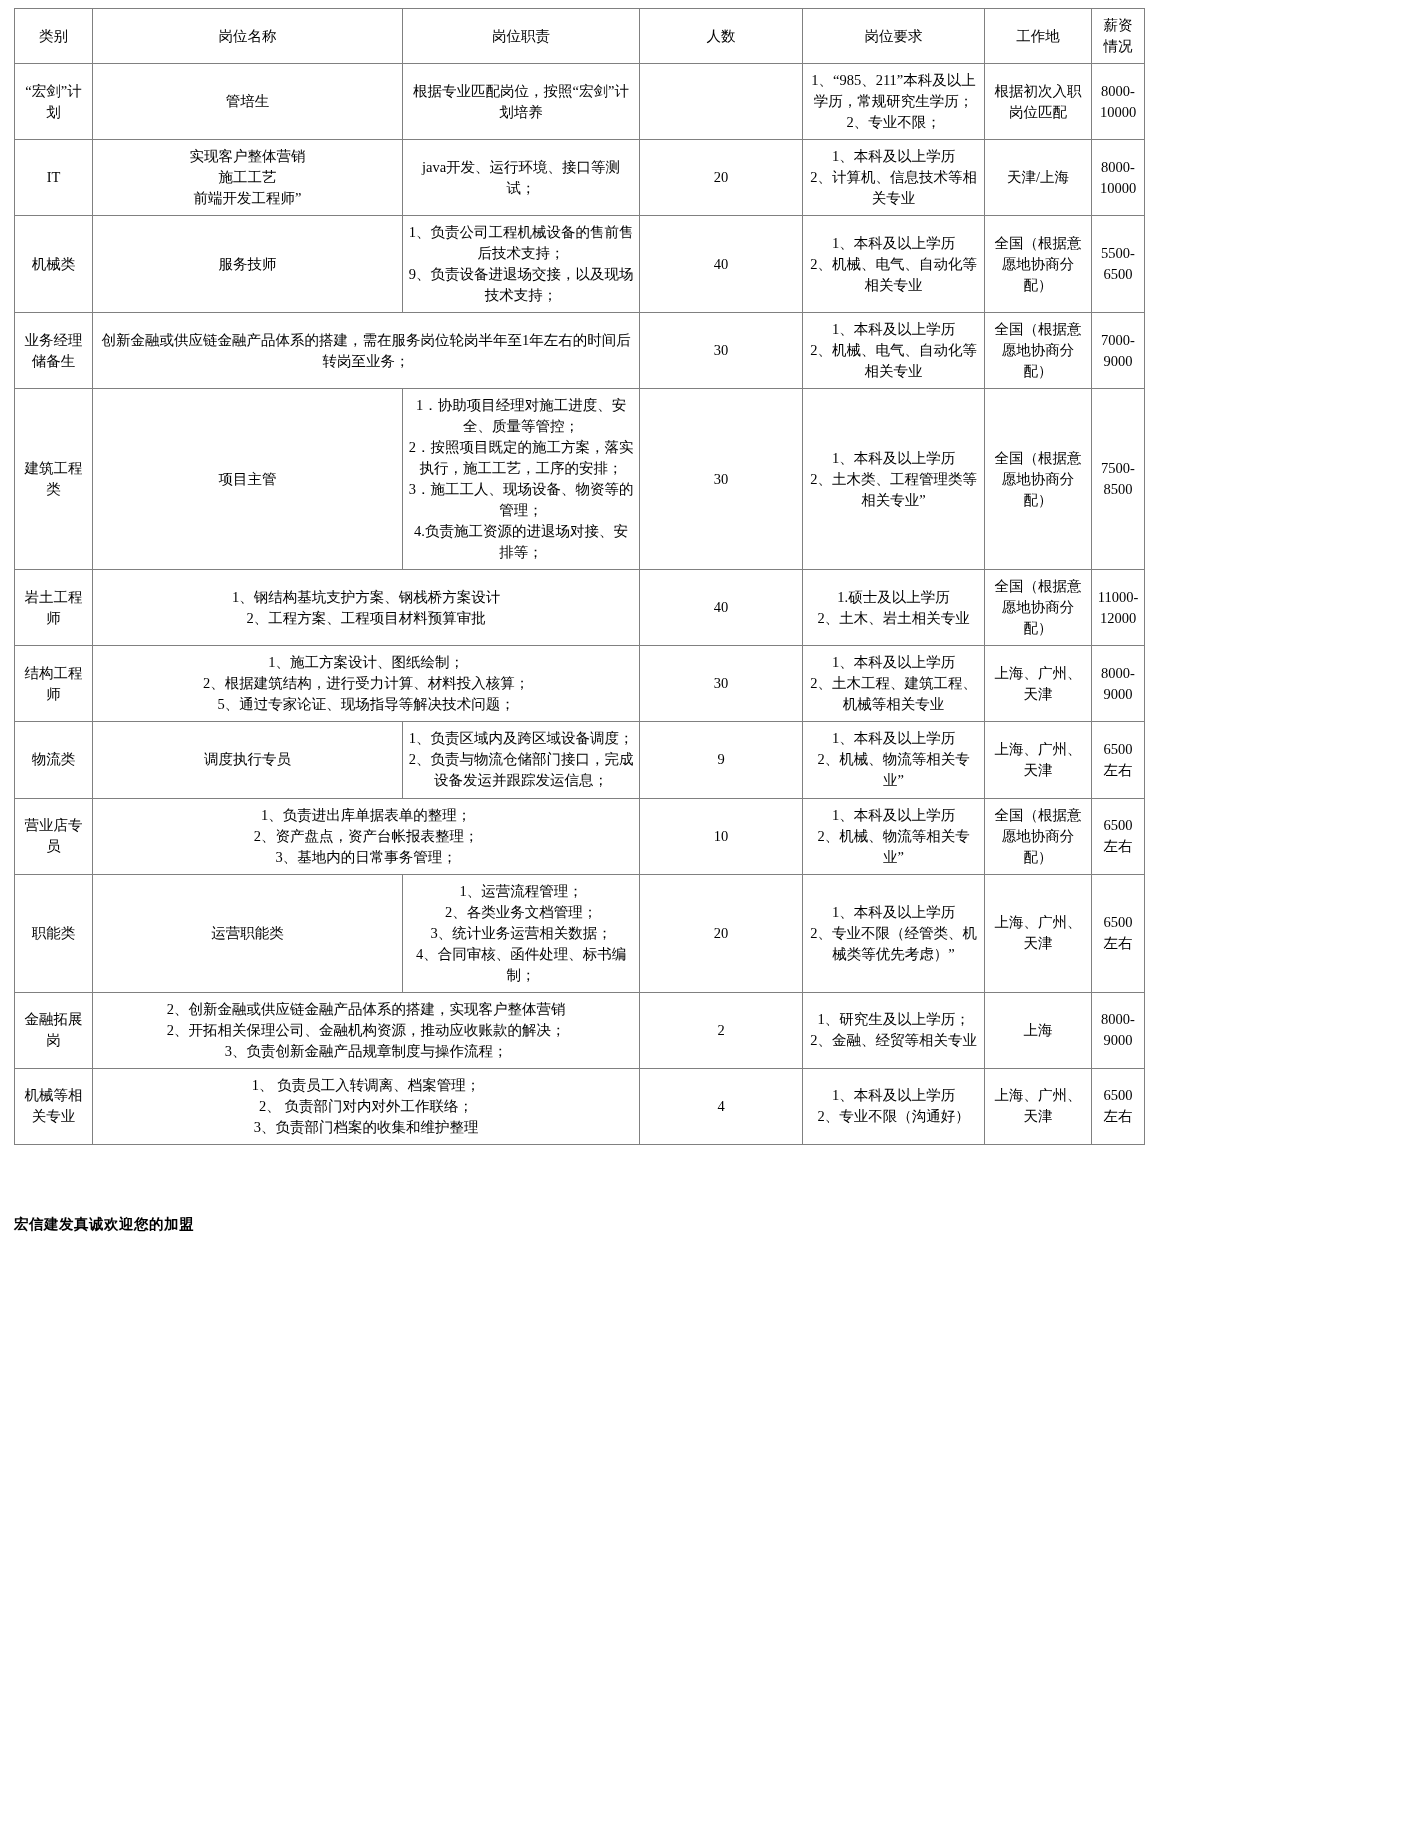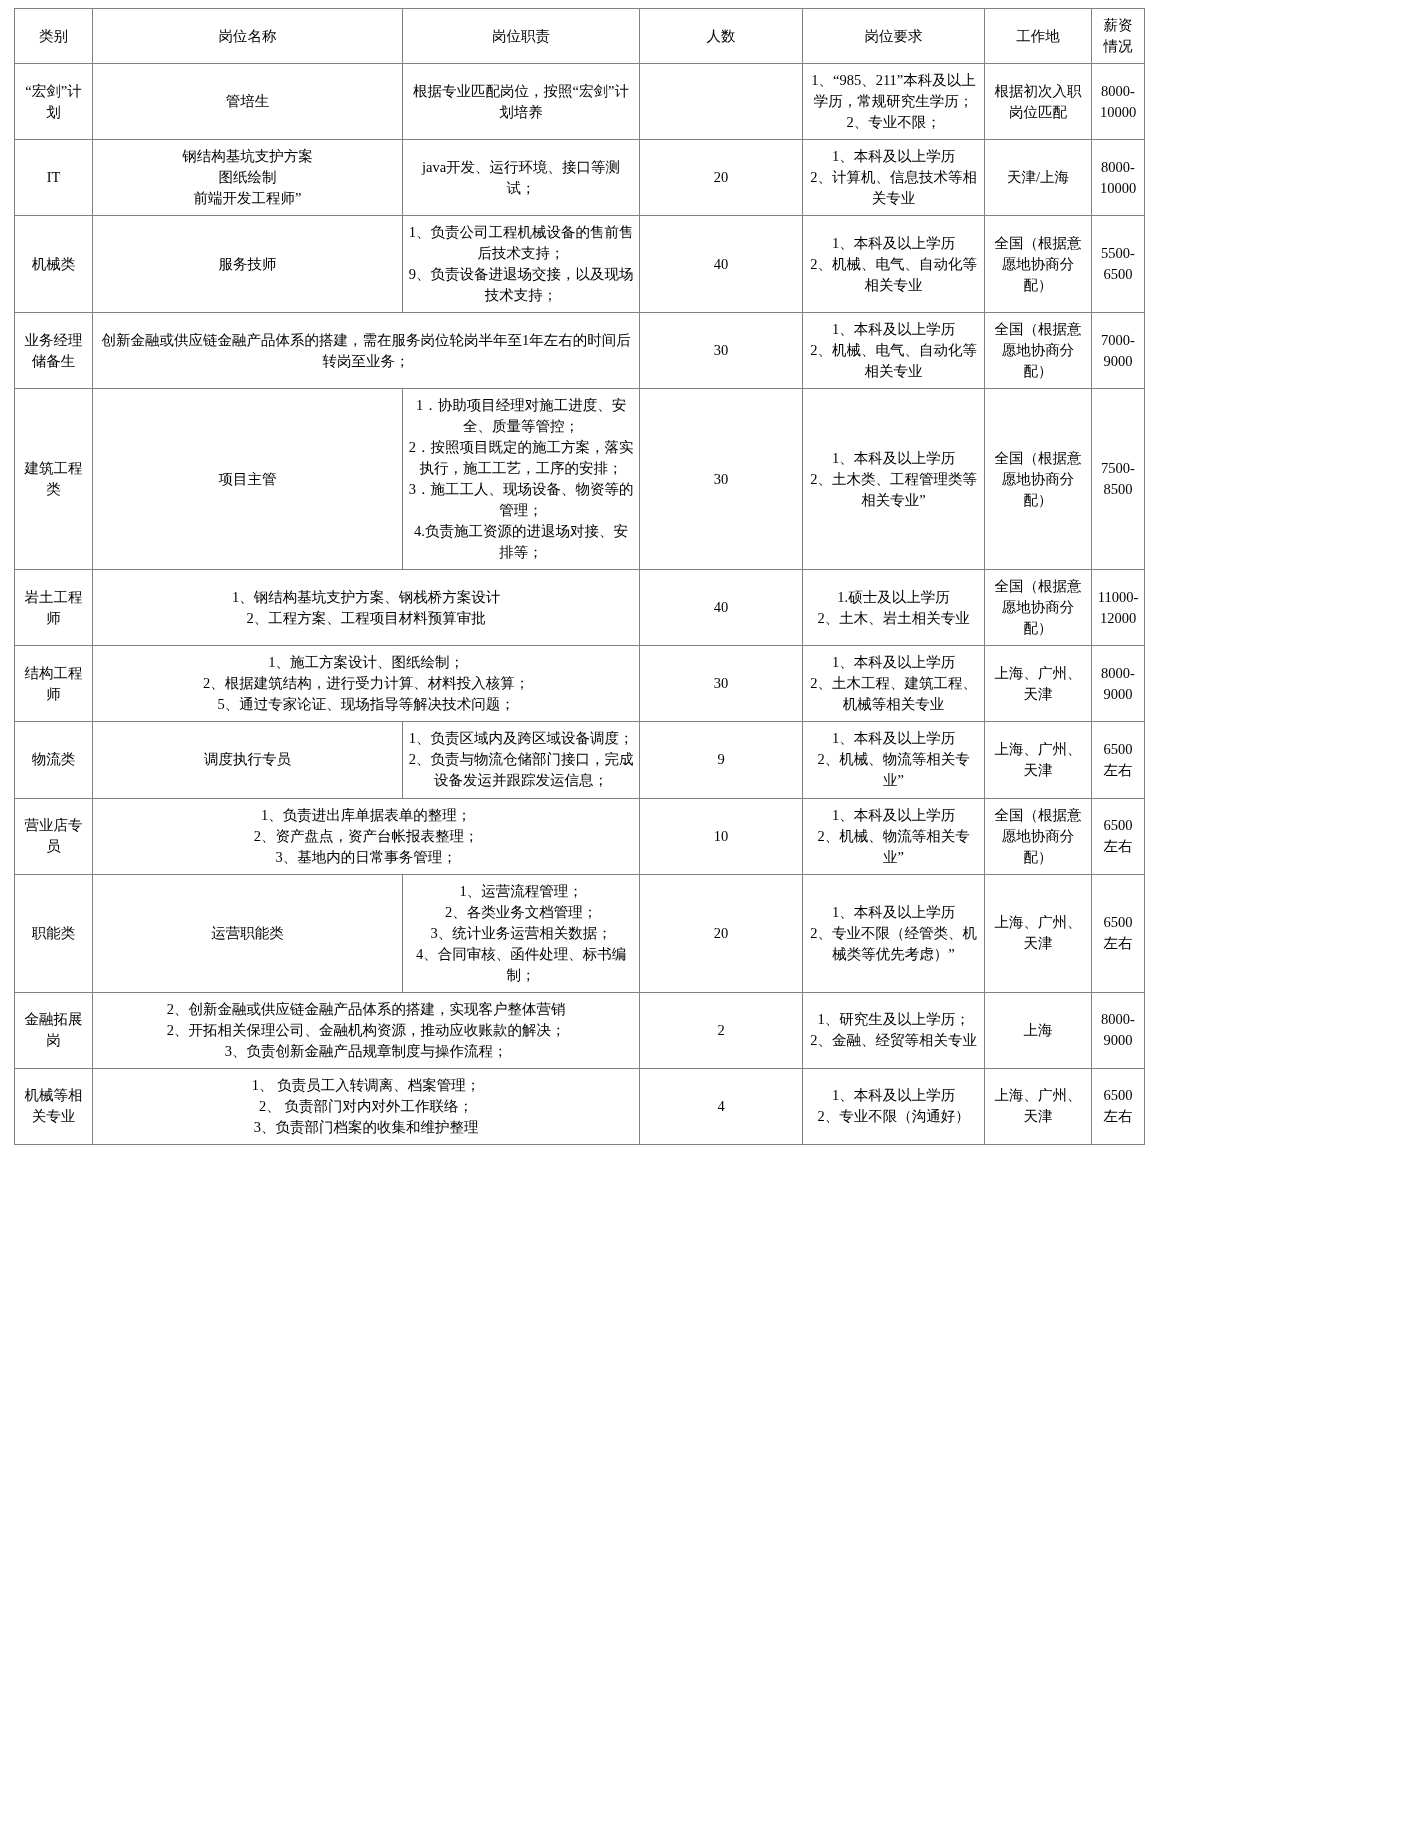--- a/index.html
+++ b/index.html
@@ -106,22 +106,22 @@
           </td>
           <td>
             <span class="line">8000-10000</span>
           </td>
         </tr>
         <tr>
           <td>
             <span class="line">IT</span>
           </td>
           <td>
-            <span class="line">钢结构基坑支护方案</span>
-            <span class="line">图纸绘制</span>
+            <span class="line">实现客户整体营销</span>
+            <span class="line">施工工艺</span>
             <span class="line">前端开发工程师”</span>
           </td>
           <td>
             <span class="line">java开发、运行环境、接口等测试；</span>
           </td>
           <td>
             <span class="line">20</span>
           </td>
           <td>
             <span class="line">1、本科及以上学历</span>
@@ -375,14 +375,15 @@
             <span class="line">上海、广州、天津</span>
           </td>
           <td>
             <span class="line">6500左右</span>
           </td>
           <td></td>
         </tr>
       </tbody>
   </table>
 
+  <div class="footer-note">宏信建发真诚欢迎您的加盟</div>
 
 </div>
 
 </body></html>

